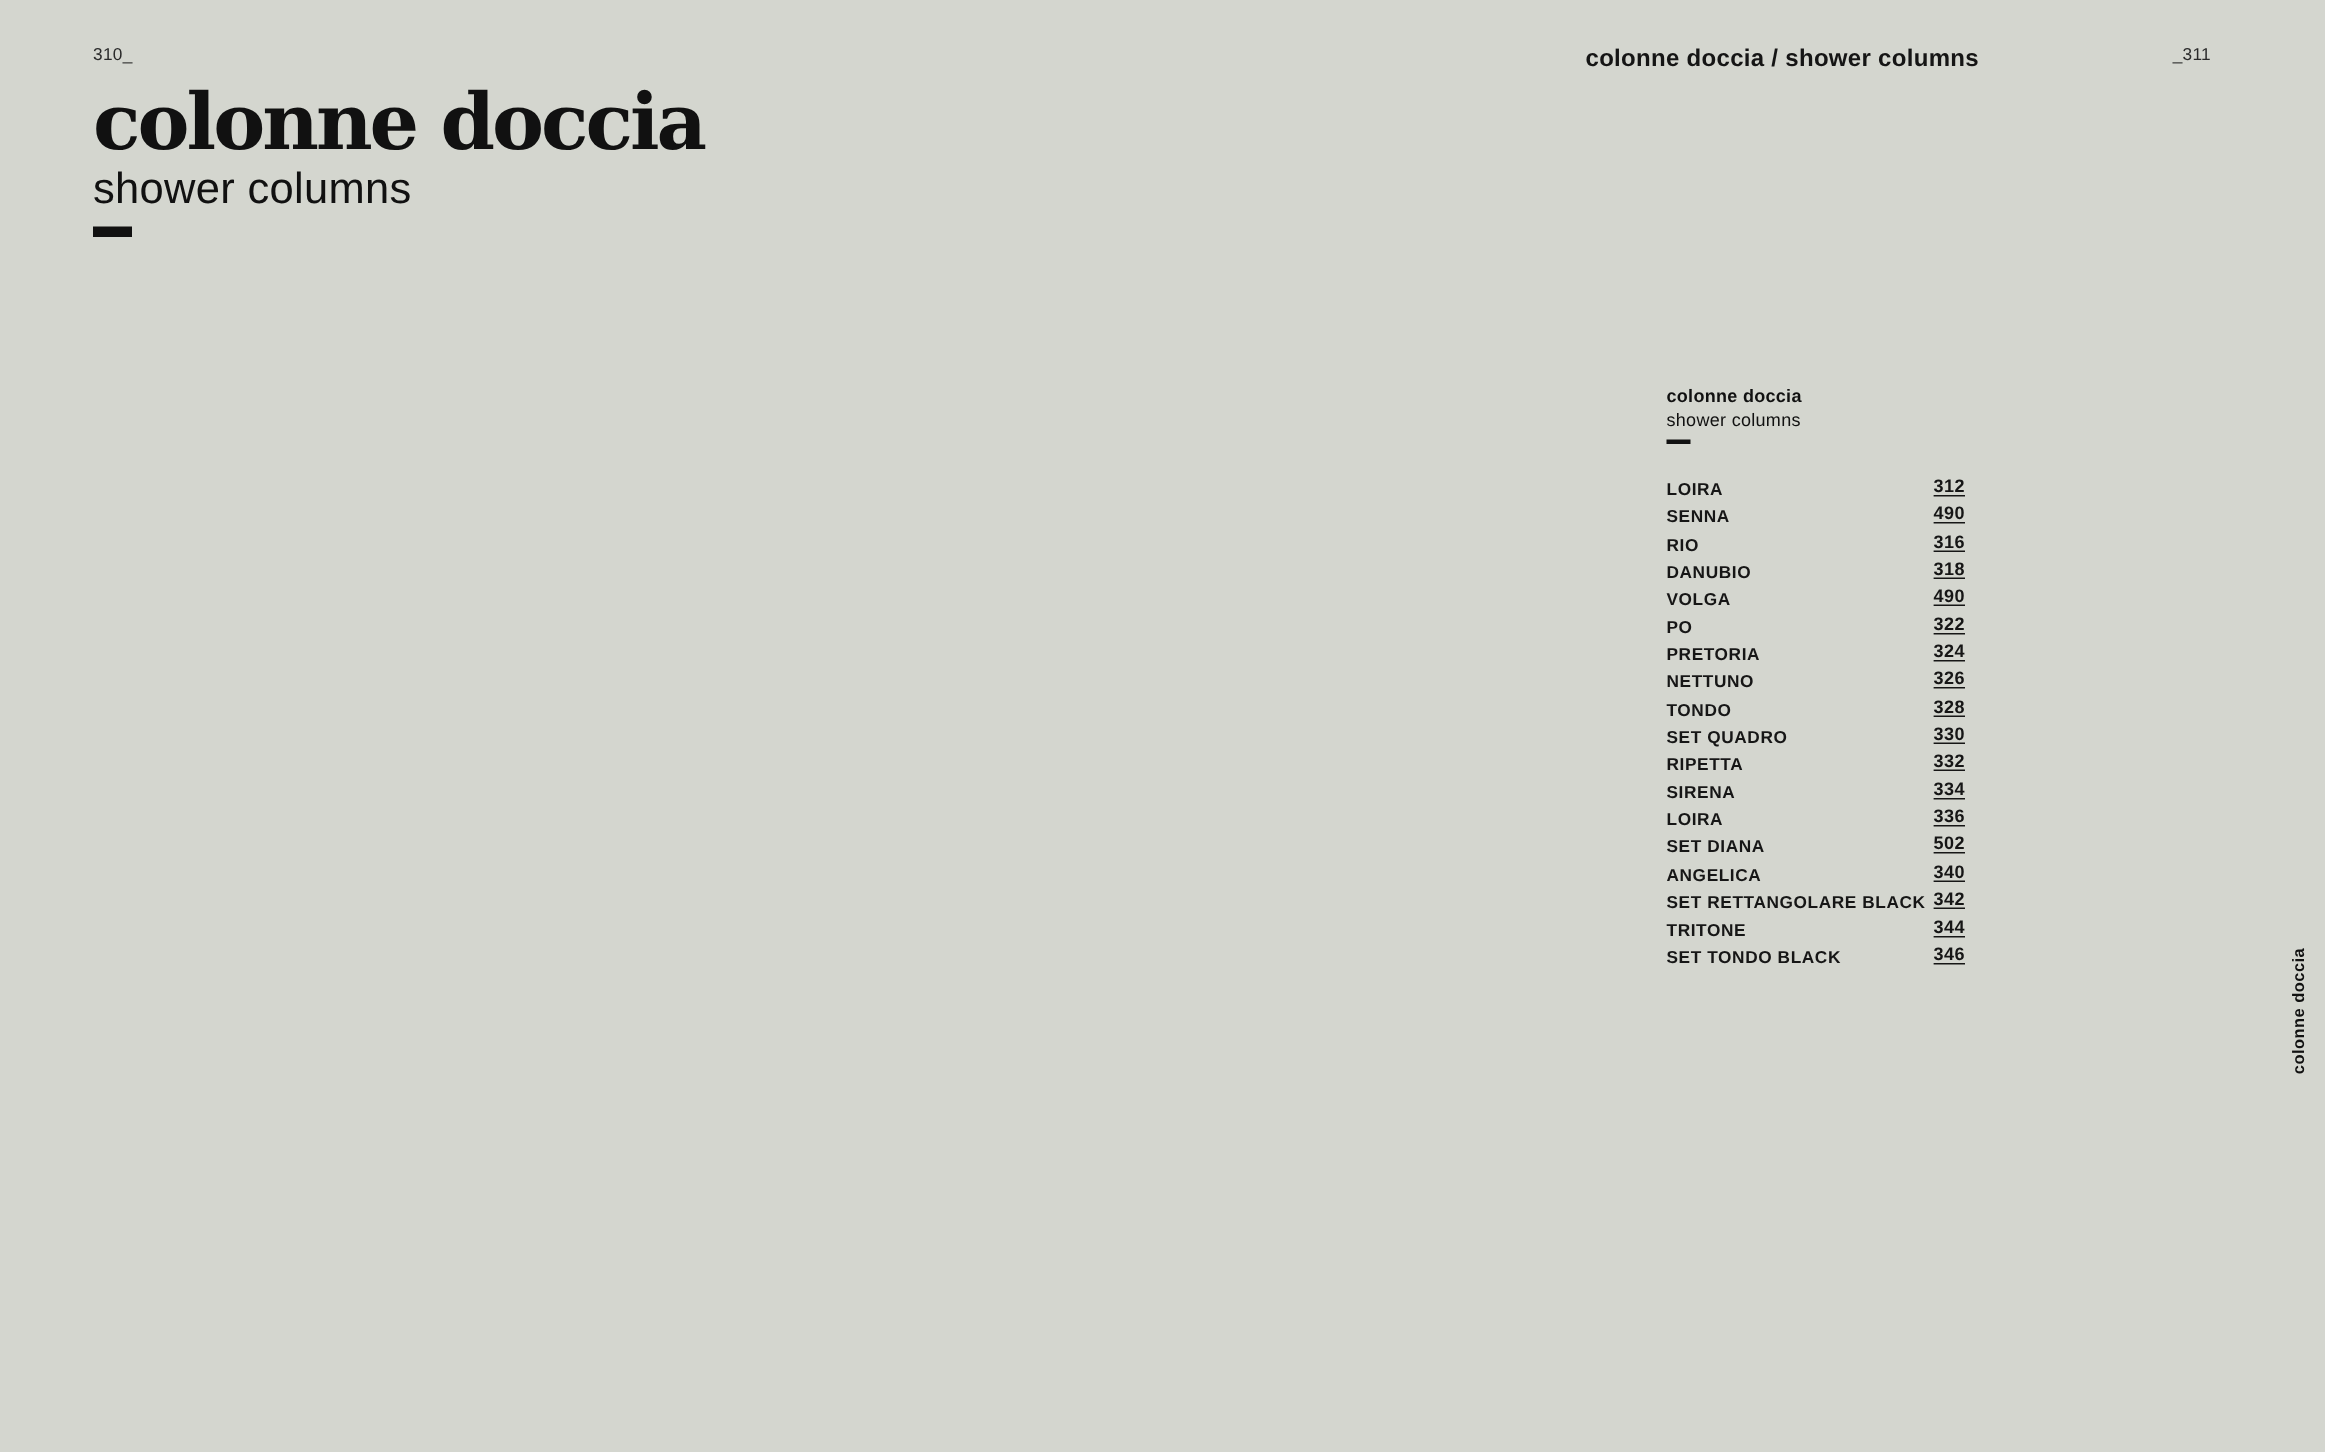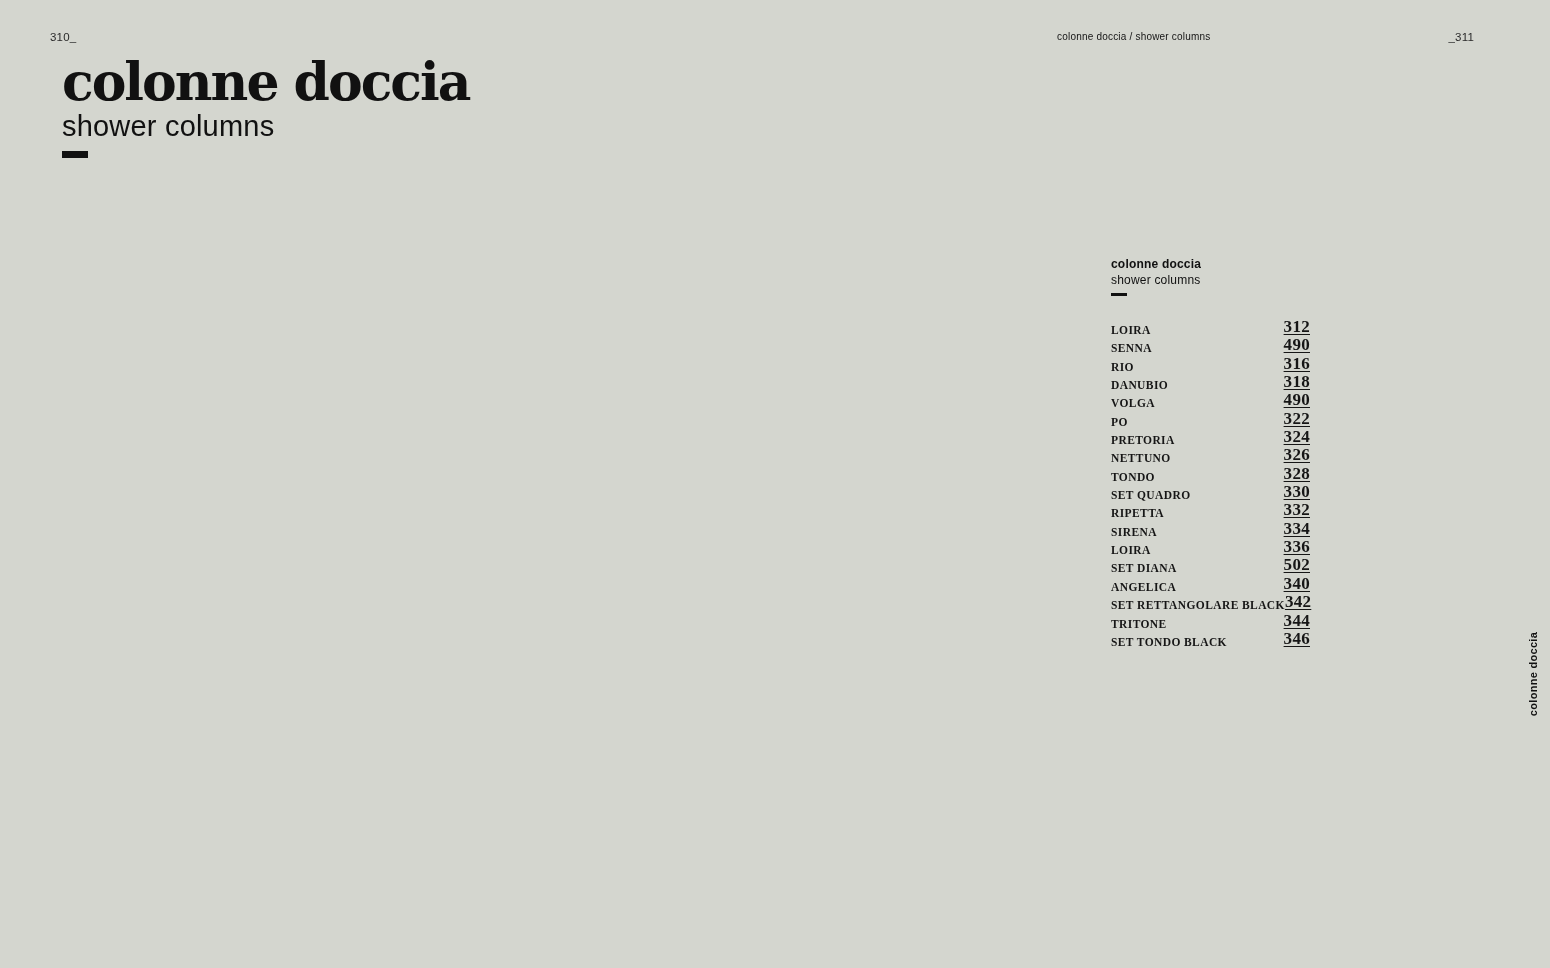--- a/index.html
+++ b/index.html
@@ -13,32 +13,32 @@
     height: 968px;
     background: #d4d6cf;
     overflow: hidden;
     font-family: "Liberation Sans", sans-serif;
     color: #161616;
   }
 
   
   .running-left {
     position: absolute;
-    left: 50px;
+    left: 62px;
     top: 31px;
     font-size: 11.5px;
     letter-spacing: 0.2px;
     color: #2a2a2a;
   }
   .running-center {
     position: absolute;
     left: 1057px;
     top: 31px;
-    font-size: 10px;
-    font-weight: normal;
+    font-size: 16px;
+    font-weight: bold;
     letter-spacing: 0.2px;
     color: #151515;
   }
   .running-right {
     position: absolute;
     right: 76px;
     top: 31px;
     font-size: 11.5px;
     letter-spacing: 0.2px;
     color: #2a2a2a;
@@ -100,31 +100,30 @@
     background: #111;
   }
   .toc-rows {
     margin-top: 23px;
   }
   .toc-row {
     display: flex;
     justify-content: space-between;
     align-items: baseline;
     height: 18.35px;
-    font-family: Liberation Serif, serif;
   }
   .toc-label {
     font-size: 11.5px;
     font-weight: bold;
     letter-spacing: 0.4px;
     color: #161616;
     white-space: nowrap;
   }
   .toc-page {
-    font-size: 17px;
+    font-size: 12px;
     font-weight: bold;
     letter-spacing: 0.3px;
     color: #161616;
     text-decoration: underline;
     text-decoration-thickness: 1px;
     text-underline-offset: 2px;
     position: relative;
     top: -2px;
     cursor: pointer;
   }

